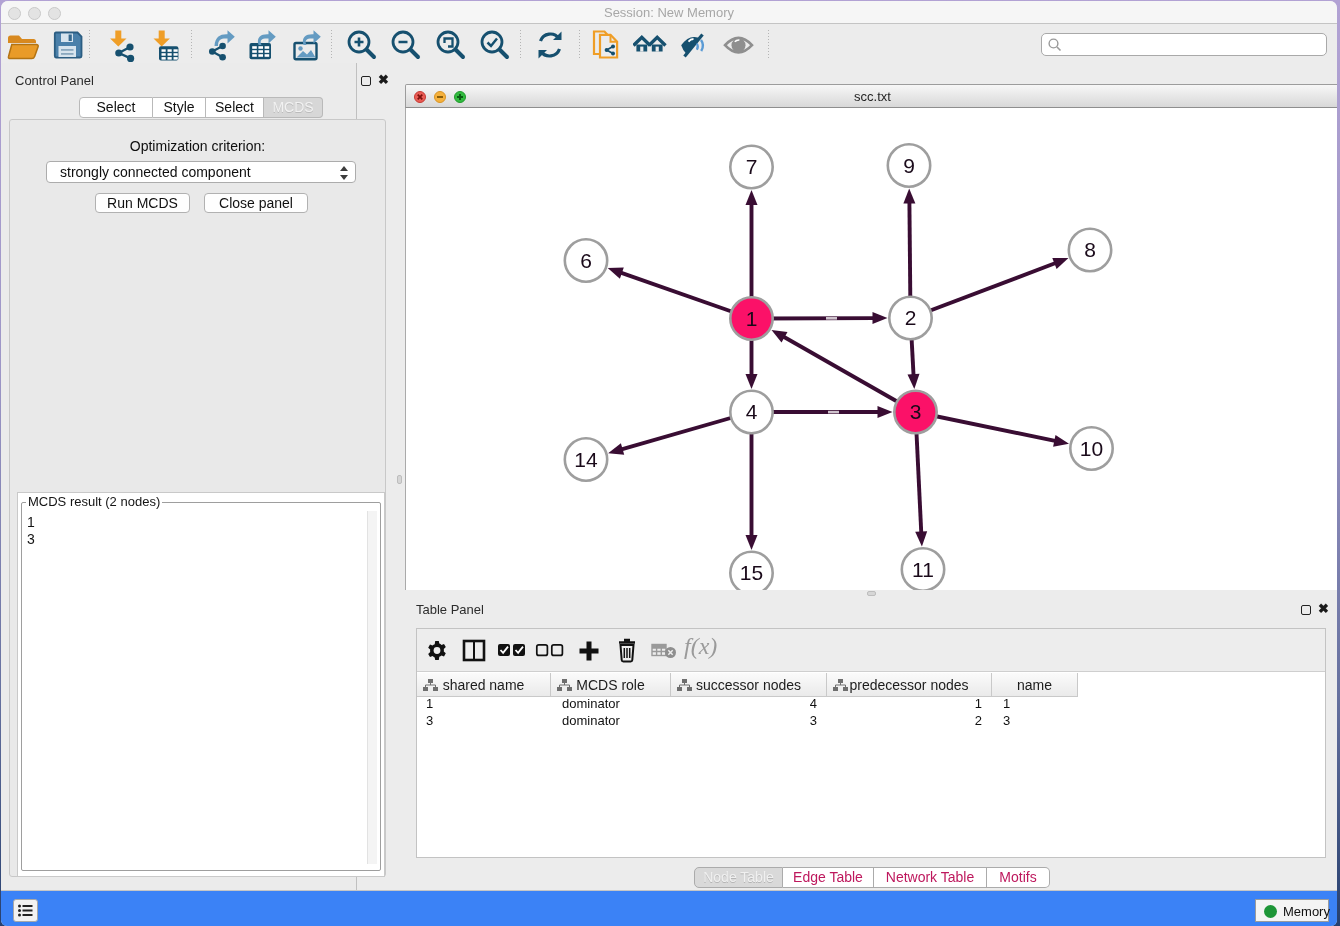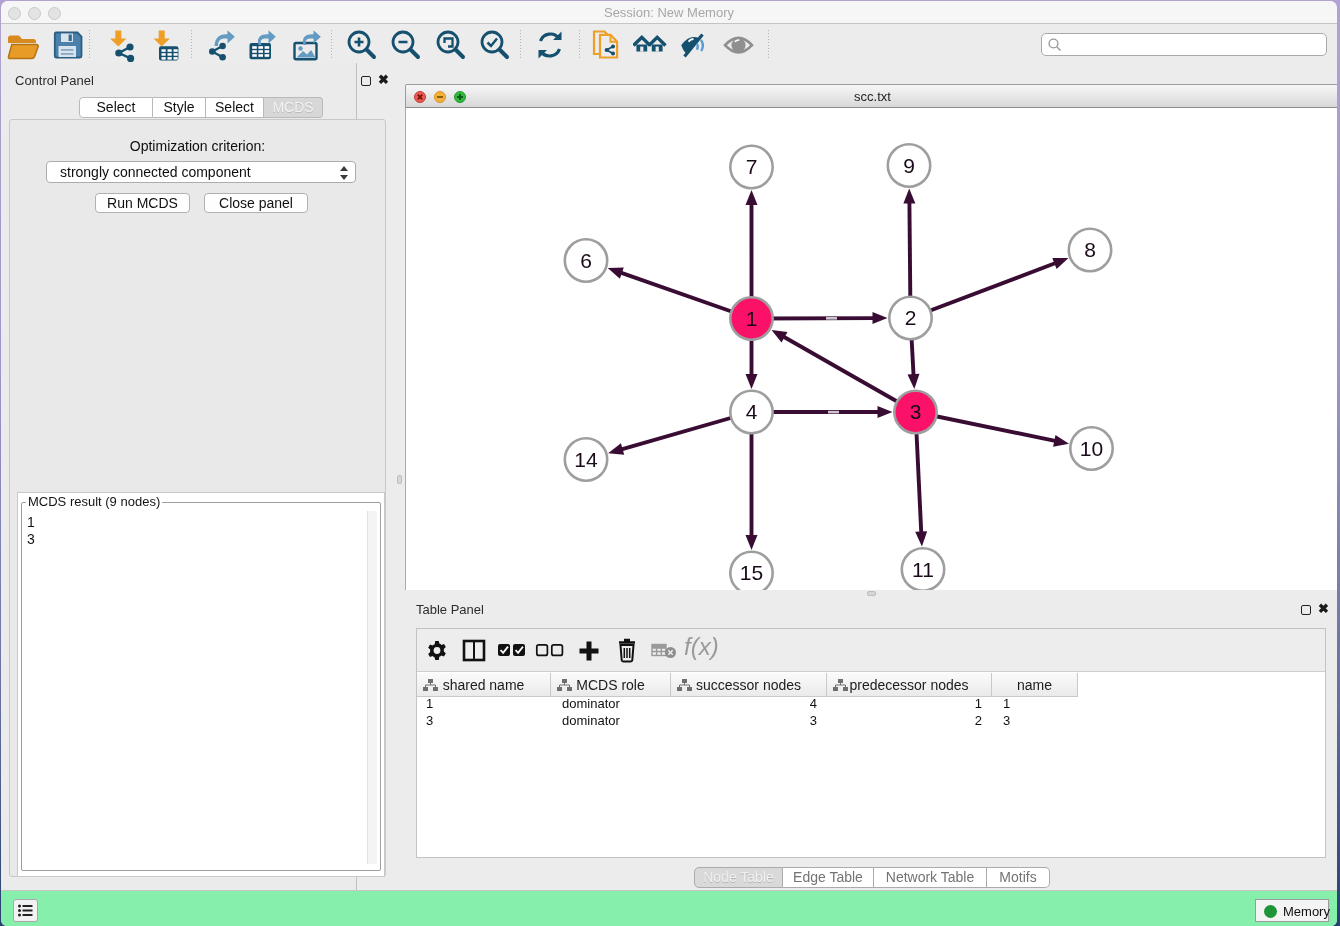--- a/index.html
+++ b/index.html
@@ -29,23 +29,23 @@
 .netframe { position:absolute; left:404px; top:62px; width:935px; height:527px;margin-top:20px; }
 .nettitle { position:absolute; left:0; top:1px; width:935px; height:24px; background:linear-gradient(#f7f7f7,#d8d8d8); border:1px solid #9c9c9c; border-bottom:1px solid #8e8e8e; border-radius:2px 2px 0 0; }
 .tl { position:absolute; top:6px; width:12px; height:12px; border-radius:50%; }
 .netcanvas { position:absolute; left:0px; top:25px; width:935px; height:502px; background:#ffffff; border:1px solid #aaa; border-top:none; }
 
 .tpanel { position:absolute; left:404px; top:597px; width:936px; height:292px; background:#ececec; }
 .tcontainer { position:absolute; left:11px; top:30px; width:910px; height:230px; background:#fff; border:1px solid #c3c3c3; }
 .ttoolbar { position:absolute; left:0; top:0; width:908px; height:43px; background:#ededed; border-bottom:1px solid #cfcfcf; }
 .th { position:absolute; top:44px; height:24px; background:linear-gradient(#fbfbfb,#eaeaea); border-right:1px solid #c9c9c9; border-bottom:1px solid #c9c9c9; font-size:14px; color:#1c1c1c; text-align:center; line-height:24px; }
 .td { position:absolute; font-size:13px; color:#111; height:16px; line-height:16px; }
-.btab { position:absolute; top:269px; height:21px; background:#fff; border:1px solid #ababab; font-size:14px; color:#737373; text-align:center; line-height:19px; }
-
-.statusbar { position:absolute; left:0; top:889px; width:1336px; height:37px; background:#86efac; border-top:1px solid #c6c6c6; }
+.btab { position:absolute; top:269px; height:21px; background:#fff; border:1px solid #ababab; font-size:14px; color:#be185d; text-align:center; line-height:19px; }
+
+.statusbar { position:absolute; left:0; top:889px; width:1336px; height:37px; background:#3b82f6; border-top:1px solid #c6c6c6; }
 </style>
 </head>
 <body>
 <div class="window">
   <div class="titlebar">
     <div class="dot" style="left:7px"></div>
     <div class="dot" style="left:27px"></div>
     <div class="dot" style="left:47px"></div>
     <div class="wtitle">Session: New Memory</div>
   </div>
@@ -190,21 +190,21 @@
         <div class="abs" style="left:13px; top:2px; font-size:14px; color:#0e0e0e">strongly connected component</div>
         <svg width="12" height="16" viewBox="0 0 12 16" style="position:absolute; right:5px; top:3px">
             <path d="M6 1 L10 6 H2 z" fill="#3c3c3c"></path>
             <path d="M6 15 L2 10 h8 z" fill="#3c3c3c"></path>
           </svg>
       </div>
       <div class="btn" style="left:85px; top:73px; width:95px">Run MCDS</div>
       <div class="btn" style="left:194px; top:73px; width:104px">Close panel</div>
       <div class="abs" style="left:7px; top:372px; width:368px; height:385px; background:#fff; border:1px solid #c9c9c9">
         <div class="abs" style="left:3px; top:9px; width:360px; height:369px; border:1px solid #9e9e9e; border-radius:2px"></div>
-        <div class="abs" style="left:8px; top:1px; background:#fff; padding:0 2px; font-size:13px; color:#141414">MCDS result (9 nodes)</div>
+        <div class="abs" style="left:8px; top:1px; background:#fff; padding:0 2px; font-size:13px; color:#141414">MCDS result (2 nodes)</div>
         <div class="abs" style="left:349px; top:18px; width:10px; height:353px; background:#f4f4f4; border-left:1px solid #e2e2e2"></div>
         <div class="abs" style="left:9px; top:21px; font-size:14px; color:#141414; line-height:16.5px">1<br>3</div>
       </div>
     </div>
   </div>
   <div class="vsplit">
       <div style="position:absolute;left:3px;top:412px;width:5px;height:9px;background:#d6d6d6;border:1px solid #bdbdbd;border-radius:2px"></div>
     </div>
   <div class="netframe">
     <div class="nettitle">
@@ -321,21 +321,21 @@
           </svg>
         <svg style="position:absolute;left:234px;top:14px" width="26" height="16" viewBox="0 0 26 16">
             <g stroke="#9a9a9a" stroke-width="1.4" fill="none">
               <rect x="1" y="1.5" width="14" height="11"></rect>
               <path d="M1 5 h14 M1 8.5 h14 M5.6 1.5 v11 M10.3 1.5 v11"></path>
             </g>
             <rect x="1" y="1.5" width="14" height="3.5" fill="#9a9a9a"></rect>
             <circle cx="19.5" cy="9.5" r="5.5" fill="#8e8e8e"></circle>
             <path d="M17.3 7.3 l4.4 4.4 M21.7 7.3 l-4.4 4.4" stroke="#ededed" stroke-width="1.5"></path>
           </svg>
-        <div style="position:absolute;left:267px;top:4px;font-family:Liberation Sans, sans-serif;font-style:italic;font-size:24px;color:#9a9a9a">f(x)</div>
+        <div style="position:absolute;left:267px;top:4px;font-family:Liberation Serif, serif;font-style:italic;font-size:24px;color:#9a9a9a">f(x)</div>
       </div>
       <div class="th" style="left:0px; width:134px"><svg width="15" height="13" viewBox="0 0 15 13" style="position:absolute;left:6px;top:6px">
             <g fill="#6e6e6e">
               <rect x="5" y="0" width="5" height="4"></rect>
               <rect x="0" y="8" width="5" height="4"></rect>
               <rect x="10" y="8" width="5" height="4"></rect>
             </g>
             <path d="M7.5 4 v2 M2.5 8 V6 h10 v2" stroke="#6e6e6e" fill="none"></path>
           </svg>shared name</div>
       <div class="th" style="left:134px; width:120px"><svg width="15" height="13" viewBox="0 0 15 13" style="position:absolute;left:6px;top:6px">

